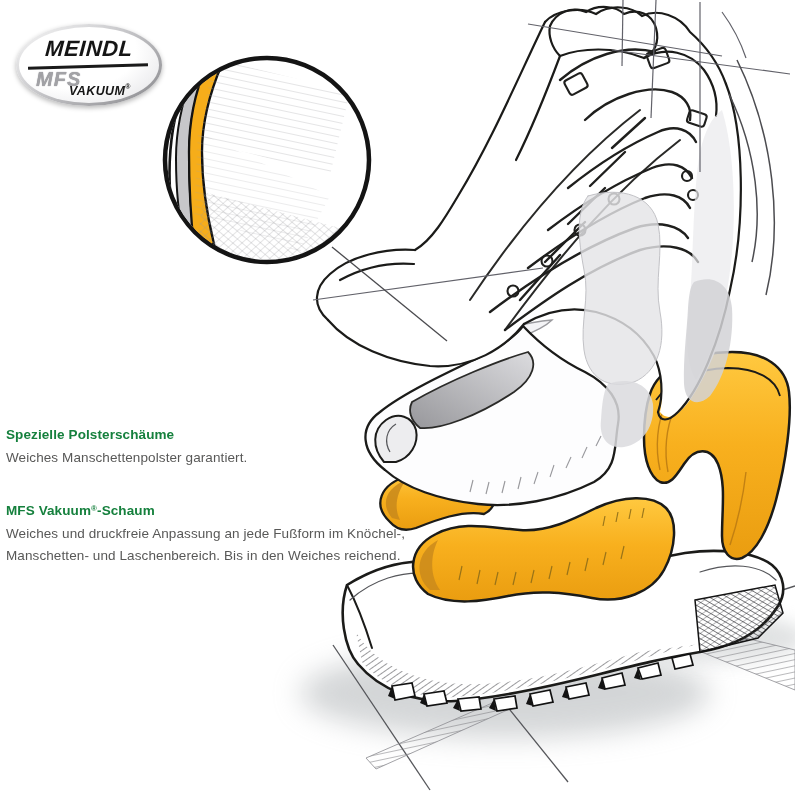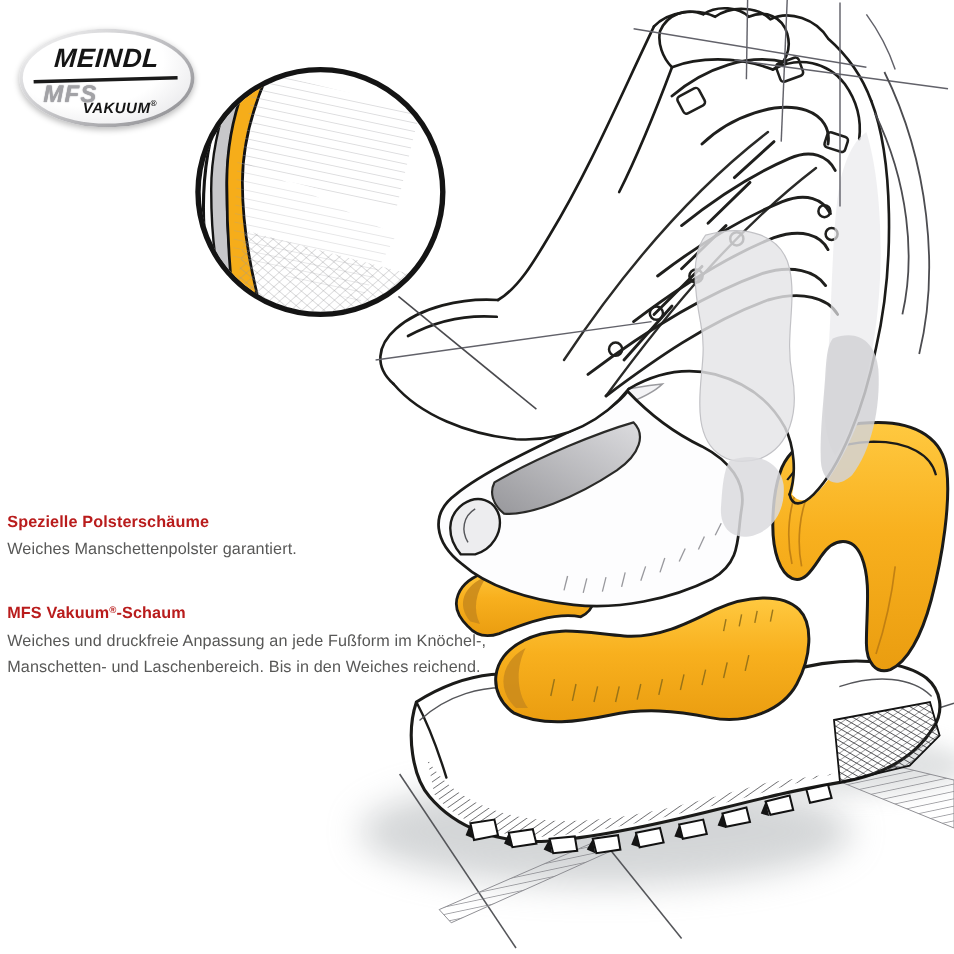--- a/index.html
+++ b/index.html
@@ -20,21 +20,21 @@
         transform:rotate(-1.6deg);}
   .logo-mfs{position:absolute;left:17px;top:41px;font-style:italic;font-weight:bold;
         font-size:20px;letter-spacing:1px;color:#a2a2a6;text-shadow:0 0 1px #7e7e82;}
   .logo-vak{position:absolute;left:50px;top:56px;font-style:italic;font-weight:bold;
         font-size:12.5px;letter-spacing:.4px;color:#151515;}
   .logo-reg{font-size:7px;vertical-align:6px;font-style:normal;}
 
   
   .ann{position:absolute;left:6px;color:#585857;font-size:13.5px;line-height:21.6px;
        letter-spacing:.1px;white-space:nowrap;}
-  .ann-title{font-weight:bold;color:#b91c1c;line-height:23px;margin-bottom:1px;}
+  .ann-title{font-weight:bold;color:#15803d;line-height:23px;margin-bottom:1px;}
   .ann-title sup{font-size:8px;vertical-align:4px;}
   #ann1{top:423px;}
   #ann2{top:497px;}
 </style>
 </head>
 <body>
 
 <div id="stage">
 
 <svg id="art" width="795" height="795" viewBox="0 0 795 795">

